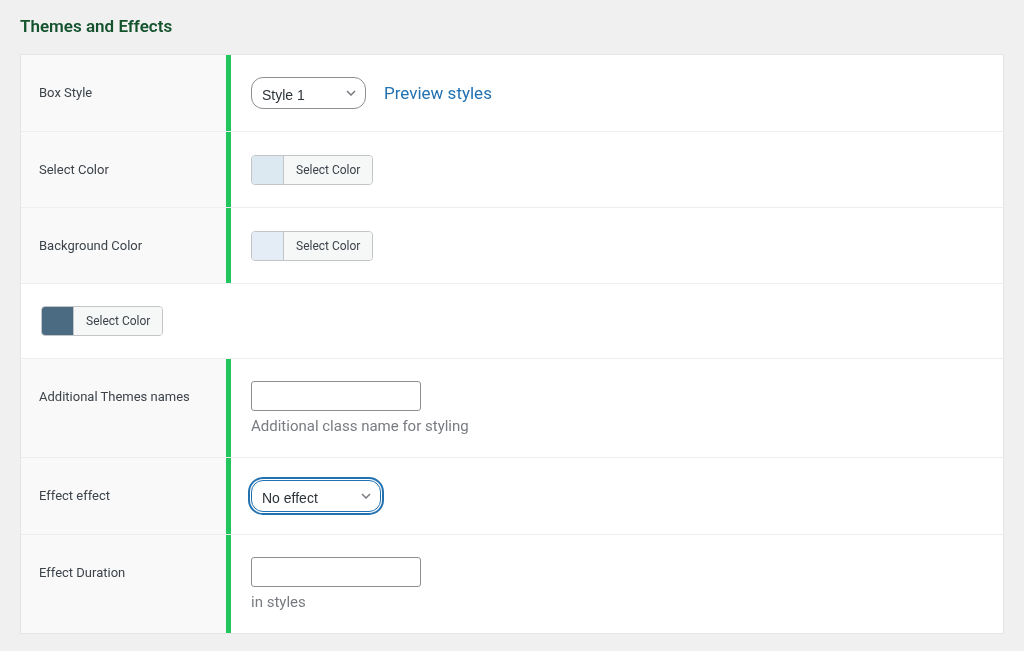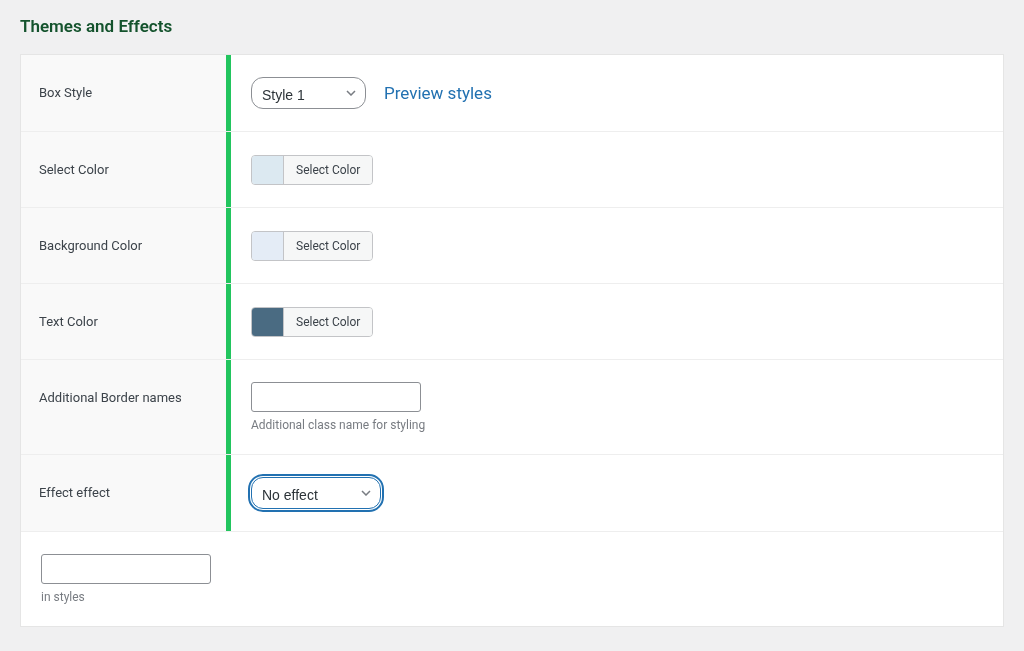--- a/index.html
+++ b/index.html
@@ -112,21 +112,21 @@
       border: 1px solid #8c8f94;
       border-radius: 3px;
       padding: 4px 8px;
       font-size: 14px;
       width: 170px;
       height: 30px;
       background: #fff;
     }
     .hint {
       color: #787c82;
-      font-size: 12px;
+      font-size: 15px;
     }
     svg { display: block; }
   </style>
 </head>
 <body>
 
 <h2 class="section-title">Themes and Effects</h2>
 
 <div class="form-table">
 
@@ -161,31 +161,30 @@
     <div class="row-label">Background Color</div>
     <div class="row-content">
       <div class="color-picker">
         <div class="color-swatch" style="background:#e4ecf6"></div>
         <div class="color-btn-label">Select Color</div>
       </div>
     </div>
   </div>
 
   <div class="form-row">
-    <div class="row-label">Text Color</div>
     <div class="row-content">
       <div class="color-picker">
         <div class="color-swatch" style="background:#4a6b82"></div>
         <div class="color-btn-label">Select Color</div>
       </div>
     </div>
   </div>
 
   <div class="form-row">
-    <div class="row-label">Additional Border names</div>
+    <div class="row-label">Additional Themes names</div>
     <div class="row-content stack">
       <input type="text" class="text-input" value="" style="">
       <span class="hint">Additional class name for styling</span>
     </div>
   </div>
 
   <div class="form-row">
     <div class="row-label">Effect effect</div>
     <div class="row-content">
       <div class="select-wrap focused">
@@ -195,19 +194,20 @@
         <span class="select-caret">
           <svg width="10" height="6" viewBox="0 0 10 6">
               <path d="M1 1l4 4 4-4" fill="none" stroke="currentColor" stroke-width="1.5"></path>
             </svg>
         </span>
       </div>
     </div>
   </div>
 
   <div class="form-row">
+    <div class="row-label">Effect Duration</div>
     <div class="row-content stack">
       <input type="text" class="text-input" value="" style="">
       <span class="hint">in styles</span>
     </div>
   </div>
 
 </div>
 
 </body></html>

